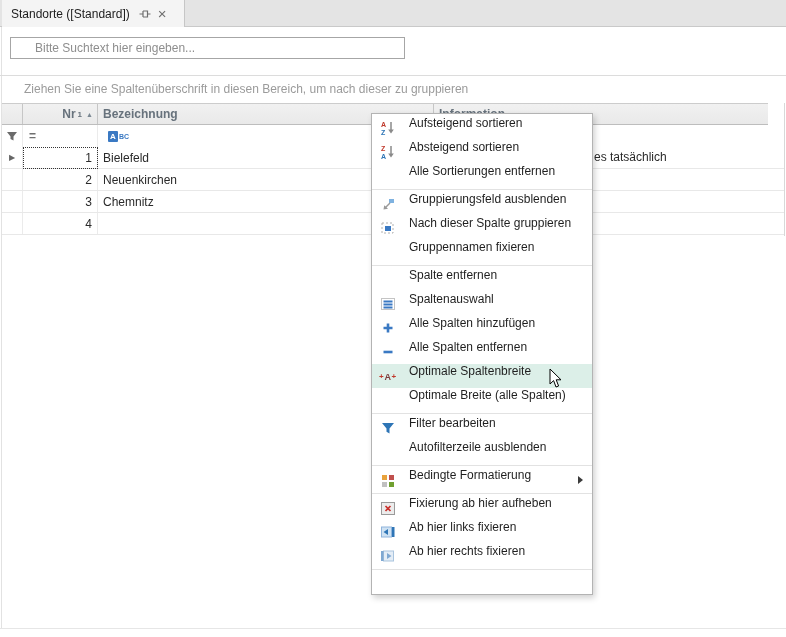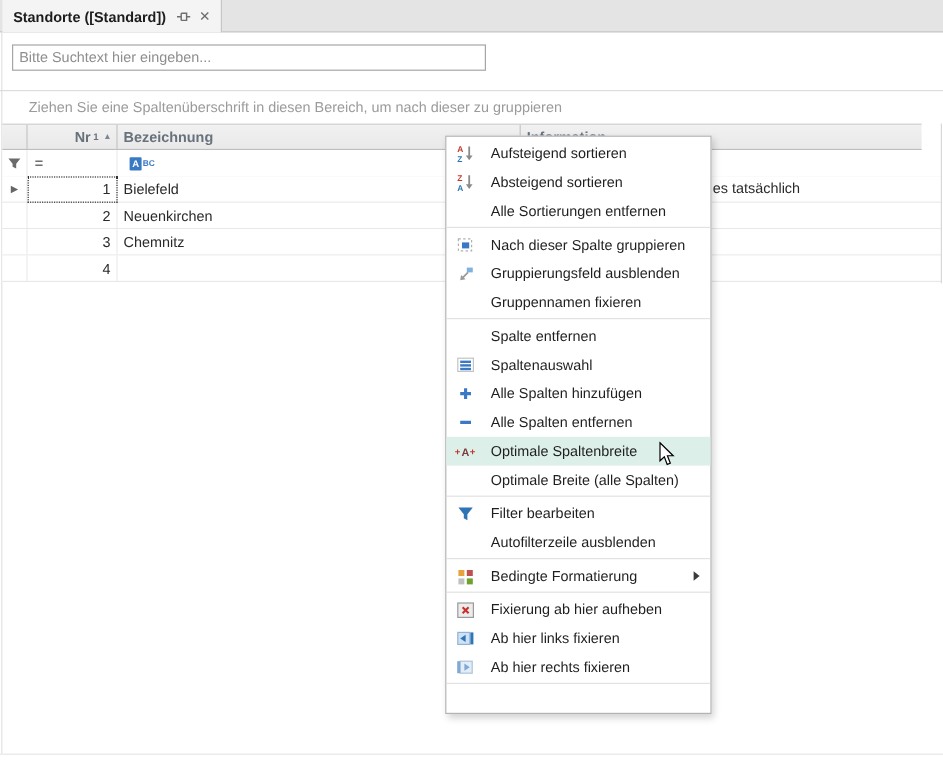--- a/index.html
+++ b/index.html
@@ -5,29 +5,29 @@
   * { margin:0; padding:0; box-sizing:border-box; }
   html,body { width:786px; height:637px; }
   body {
     position:relative; background:#ffffff; overflow:hidden;
     font-family:"Liberation Sans", sans-serif; font-size:12px; color:#2a2a2a;
   }
   
   .tabbar { position:absolute; left:0; top:0; width:786px; height:27px; background:#e4e4e4; border-bottom:1px solid #c9c9c9; }
   .tab { position:absolute; left:2px; top:0; width:183px; height:27px; background:#f4f4f4;
          border-right:1px solid #c6c6c6; display:flex; align-items:center; padding:0 6px 0 9px; z-index:2; }
-  .tab-title { font-weight:bold; color:#1c1c1c; white-space:nowrap; }
+  .tab-title { font-weight:normal; color:#1c1c1c; white-space:nowrap; }
   .tab-icon { margin-left:8px; display:inline-flex; align-items:center; color:#6e6e6e; }
   .tab-close { font-size:15px; line-height:1; color:#6e6e6e; margin-left:6px; }
   
   .panel-left-border { position:absolute; left:1px; top:27px; width:1px; height:601px; background:#e2e2e2; }
   .bottom-line { position:absolute; left:0; top:628px; width:786px; height:1px; background:#e6e6e6; }
   
   .search-input { position:absolute; left:10px; top:37px; width:395px; height:22px;
-    border:1px solid #a6a6a6; background:#fff; padding:0 5px; font-family:"Liberation Sans",sans-serif;
+    border:1px solid #a6a6a6; background:#fff; padding:0 24px; font-family:"Liberation Sans",sans-serif;
     font-size:12px; color:#0369a1; }
   .search-input::placeholder { color:#8e8e8e; opacity:1; }
   
   .group-line { position:absolute; left:0; top:75px; width:786px; height:1px; background:#dcdcdc; }
   .group-hint { position:absolute; left:8px; top:82px; color:#9b9b9b;margin-left:16px; }
   
   .hdr { position:absolute; left:2px; top:103px; width:766px; height:22px;
     background:linear-gradient(#f1f1f1,#e9e9e9); border-top:1px solid #cccccc; border-bottom:1px solid #bdbdbd;
     display:flex; color:#67727c; font-weight:bold; }
   .hcell { border-right:1px solid #c6c6c6; display:flex; align-items:center; overflow:hidden; }
@@ -51,21 +51,21 @@
   .row-arrow { font-size:8px; color:#666; }
   .filter-op { color:#707070; font-weight:bold; }
   .abc { display:inline-flex; align-items:center; margin-left:5px; }
   .abc-a { background:#3a79c3; color:#fff; font-size:8px; font-weight:bold; width:10px; height:11px;
            display:inline-flex; align-items:center; justify-content:center; border-radius:1px; }
   .abc-bc { color:#3a79c3; font-size:7px; font-weight:bold; margin-left:1px; letter-spacing:0; }
   .info-tail { position:absolute; left:160px; top:3px; color:#2a2a2a; }
   
   .menu { position:absolute; left:371px; top:113px; width:222px; height:482px; background:#fff;
     border:1px solid #b3b3b3; box-shadow:2px 3px 6px rgba(0,0,0,.18); z-index:10; padding-top:2px; }
-  .mi { height:24px; display:flex; align-items:center; position:relative; color:#1f1f1f; cursor:default; }
+  .mi { height:24px; display:flex; position:relative; color:#1f1f1f; cursor:default; }
   .mic { width:32px; display:flex; align-items:center; justify-content:center; flex:0 0 32px; }
   .mil { padding-left:5px; white-space:nowrap; }
   .mi.hl { background:#dcefe8; }
   .mi.dis .mil { color:#a0a0a0; }
   .msep { height:1px; background:#e2e2e2; margin:1px 0 2px 0; }
   .subarrow { position:absolute; right:9px; top:8px; width:0; height:0;
     border-left:5px solid #3b3b3b; border-top:4px solid transparent; border-bottom:4px solid transparent; }
   
   .cursor { position:absolute; left:549px; top:368px; z-index:20; }
 </style>
@@ -195,35 +195,35 @@
   <div class="mi">
     <span class="mic"></span>
       <span class="mil">Alle Sortierungen entfernen</span>
   </div>
 
   <div class="msep"></div>
 
   <div class="mi">
     <span class="mic">
       <svg width="16" height="16">
-          <rect x="2" y="3" width="11" height="10" fill="none" stroke="#b0b0b0" stroke-dasharray="2,2"></rect>
-          <rect x="5" y="6" width="6" height="5" fill="#3a79c3"></rect>
-        </svg>
-    </span>
-      <span class="mil">Nach dieser Spalte gruppieren</span>
-  </div>
-  <div class="mi">
-    <span class="mic">
-      <svg width="16" height="16">
           <rect x="9" y="3" width="5" height="4" fill="#7fb2e0"></rect>
           <line x1="10" y1="7" x2="5" y2="12" stroke="#9a9a9a" stroke-width="1.4"></line>
           <polygon points="3.5,13.5 8,12.8 4.2,9.2" fill="#9a9a9a"></polygon>
         </svg>
     </span>
       <span class="mil">Gruppierungsfeld ausblenden</span>
+  </div>
+  <div class="mi">
+    <span class="mic">
+      <svg width="16" height="16">
+          <rect x="2" y="3" width="11" height="10" fill="none" stroke="#b0b0b0" stroke-dasharray="2,2"></rect>
+          <rect x="5" y="6" width="6" height="5" fill="#3a79c3"></rect>
+        </svg>
+    </span>
+      <span class="mil">Nach dieser Spalte gruppieren</span>
   </div>
   <div class="mi">
     <span class="mic"></span>
       <span class="mil">Gruppennamen fixieren</span>
   </div>
 
   <div class="msep"></div>
 
   <div class="mi">
     <span class="mic"></span>

